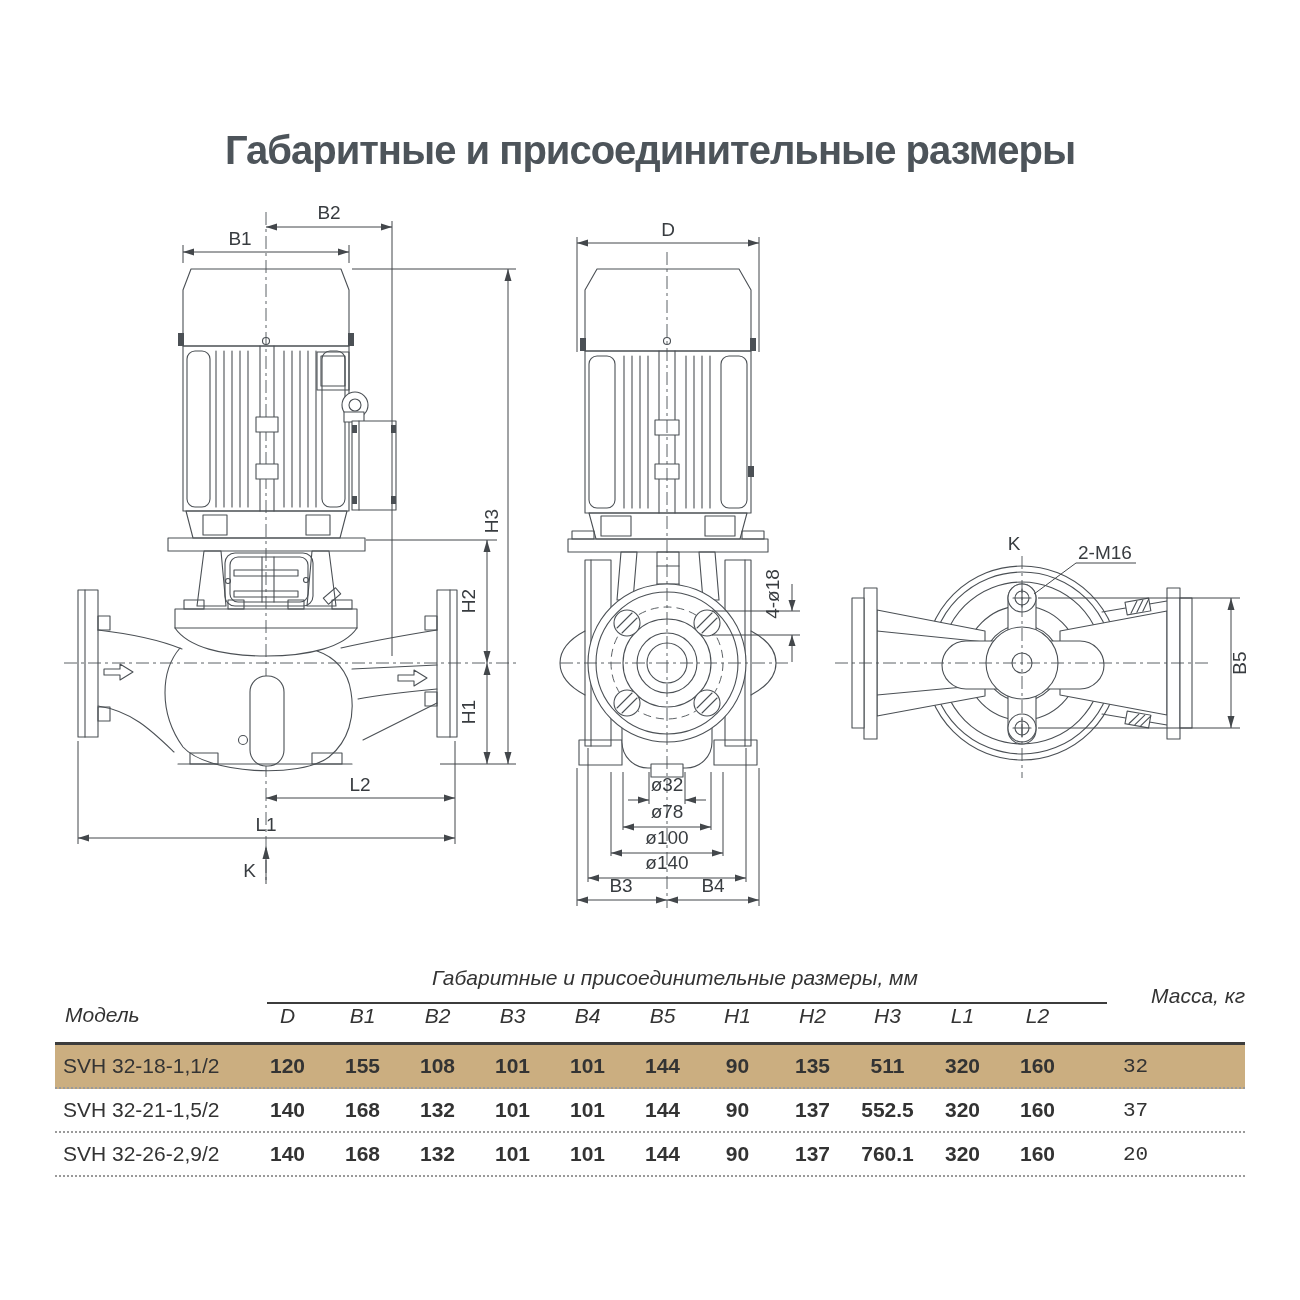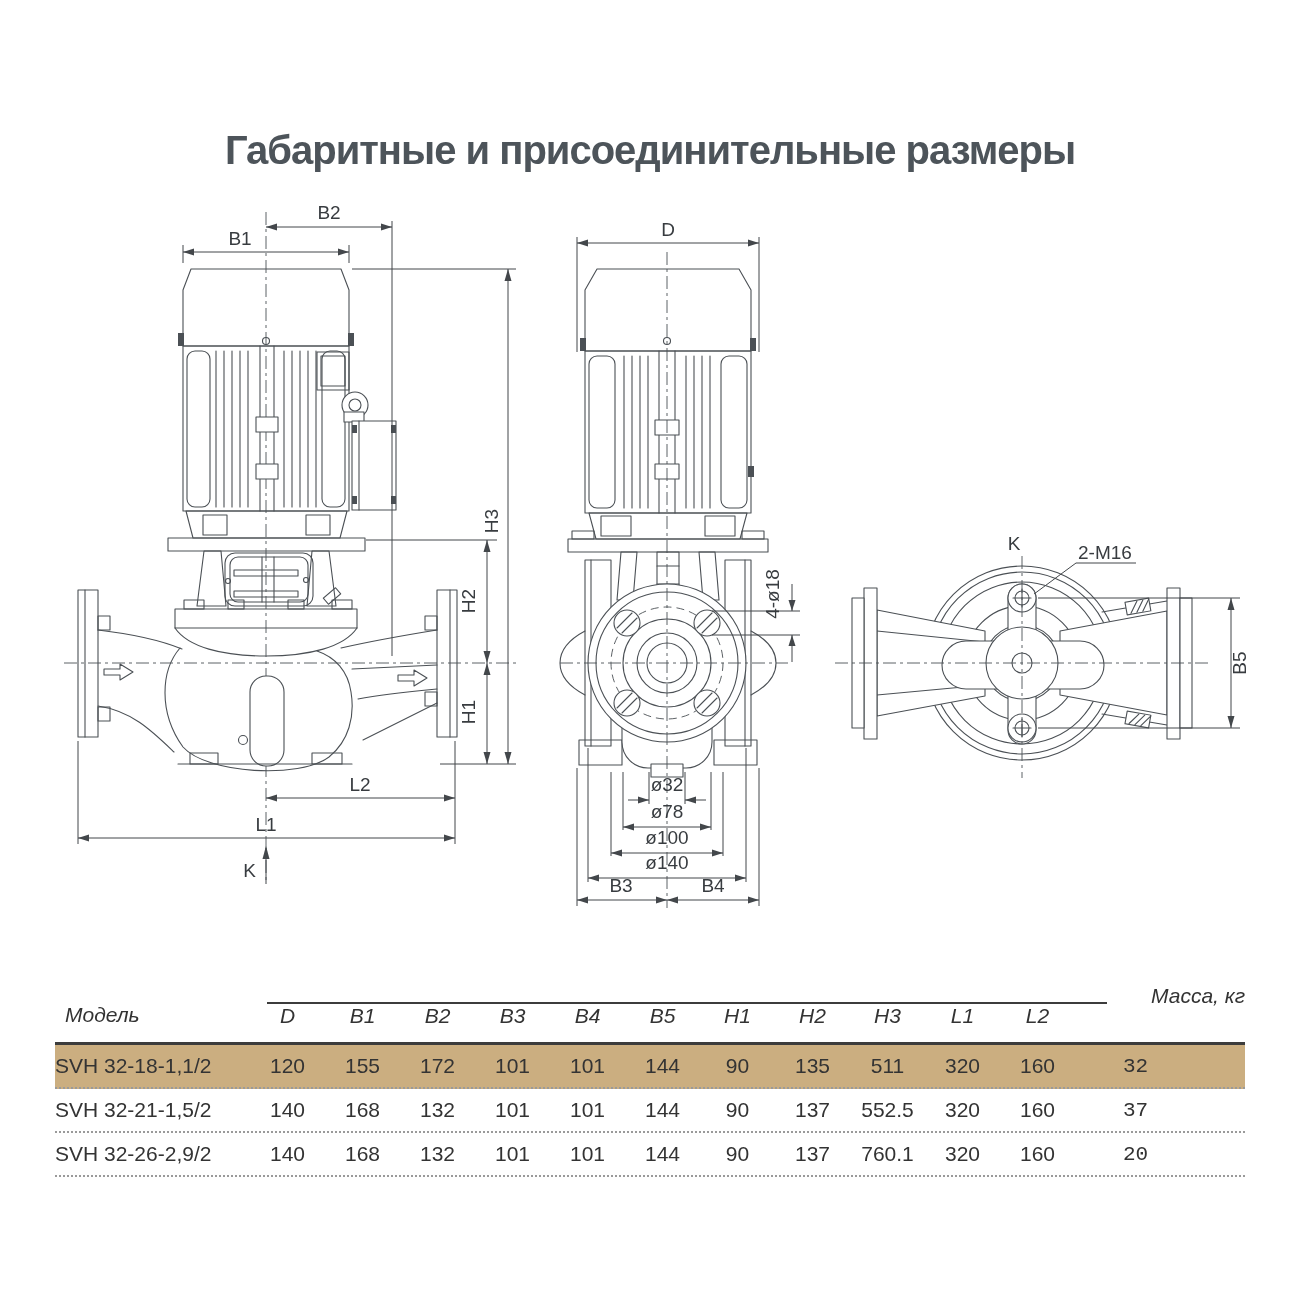--- a/index.html
+++ b/index.html
@@ -24,22 +24,22 @@
   #thead{position:relative;height:84px;border-bottom:3px solid #3c3c3c;}
   #model-h{position:absolute;left:10px;top:45px;font-style:italic;font-size:21px;}
   #group-h{position:absolute;left:200px;top:8px;width:840px;text-align:center;font-style:italic;font-size:21px;}
   #group-underline{position:absolute;left:212px;top:44px;width:840px;border-top:2px solid #3c3c3c;}
   #mass-h{position:absolute;left:1055px;top:26px;width:135px;text-align:right;font-style:italic;font-size:21px;}
   .colrow{position:absolute;left:0;top:46px;width:100%;display:grid;
           grid-template-columns:195px repeat(11,75px) 1fr;}
   .colrow span{text-align:center;font-style:italic;}
   .trow{display:grid;grid-template-columns:195px repeat(11,75px) 1fr;height:42px;
         align-items:center;border-bottom:2px dotted #9a9a9a;}
-  .trow .model{}
-  .trow .val{text-align:center;}
+  .trow .model{padding-left:8px;}
+  .trow .val{text-align:center;font-weight:bold;}
   .trow .mass{padding-left:48px;font-family:Liberation Mono, monospace;}
 </style>
 </head>
 <body>
 
 <div id="page">
 
   <div id="title">Габаритные и присоединительные размеры</div>
 
   <svg id="dwg" width="1300" height="950" viewBox="0 0 1300 950">
@@ -393,20 +393,21 @@
         <polygon class="ah" points="1231,598 1227.5,610 1234.5,610"></polygon>
         <polygon class="ah" points="1231,728 1227.5,716 1234.5,716"></polygon>
         <text class="lbl" transform="rotate(-90 1246 663)" x="1246" y="663">B5</text>
       </g>
     </g>
   </svg>
 
   <div id="tbl" class="topline">
     <div id="thead">
       <div id="model-h">Модель</div>
+      <div id="group-h">Габаритные и присоединительные размеры, мм</div>
       <div id="group-underline"></div>
       <div id="mass-h">Масса, кг</div>
       <div class="colrow">
         <span></span>
         <span>D</span>
         <span>B1</span>
         <span>B2</span>
         <span>B3</span>
         <span>B4</span>
         <span>B5</span>
@@ -416,21 +417,21 @@
         <span>L1</span>
         <span>L2</span>
         <span></span>
       </div>
     </div>
 
     <div class="trow" style="background-color: rgb(203, 174, 128);">
       <span class="model">SVH 32-18-1,1/2</span>
       <span class="val">120</span>
       <span class="val">155</span>
-      <span class="val">172</span>
+      <span class="val">108</span>
       <span class="val">101</span>
       <span class="val">101</span>
       <span class="val">144</span>
       <span class="val">90</span>
       <span class="val">135</span>
       <span class="val">511</span>
       <span class="val">320</span>
       <span class="val">160</span>
       <span class="mass">32</span>
     </div>

